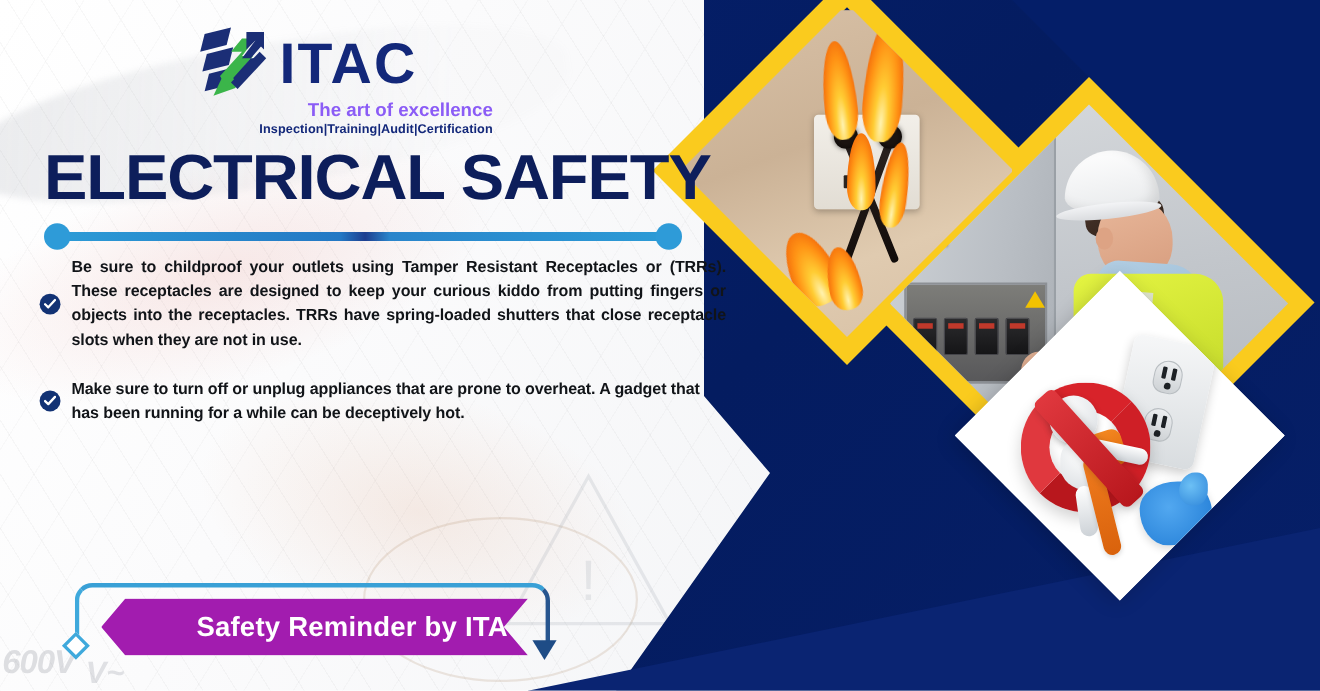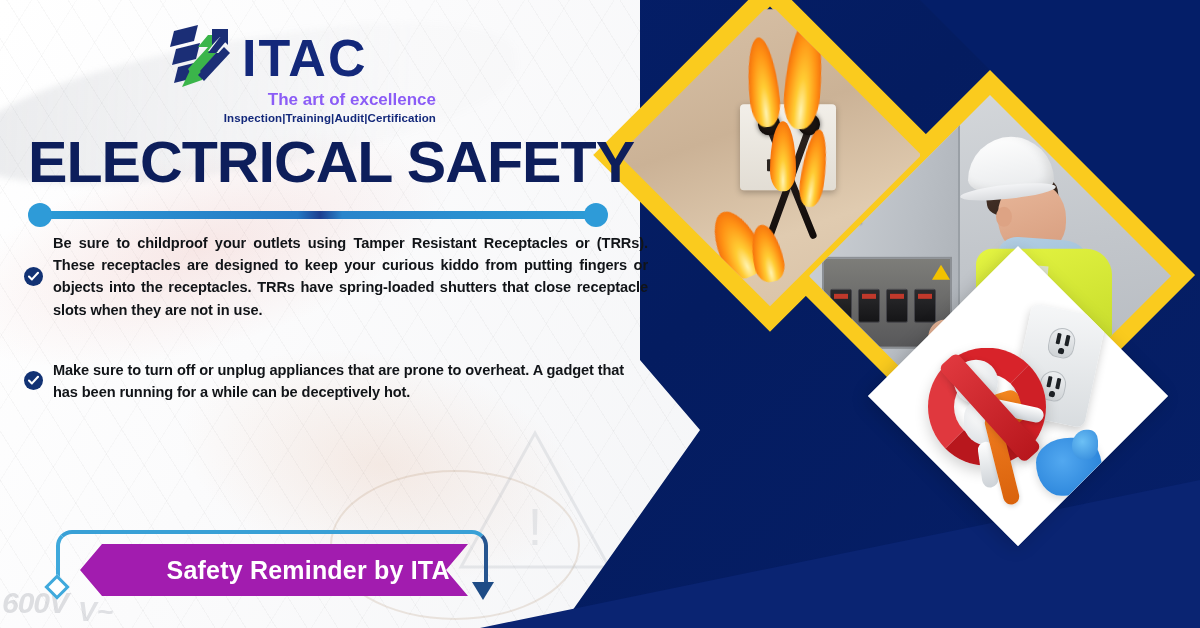--- a/index.html
+++ b/index.html
@@ -325,21 +325,21 @@
     border-radius:55% 35% 60% 40% / 45% 55% 40% 60%;
     box-shadow:0 3px 8px rgba(0,0,0,.15);
   }
   .splash2 {
     position:absolute; left:204px; top:178px; width:26px; height:30px;
     background:radial-gradient(circle at 40% 40%, #6cc0f5, #2f86da);
     border-radius:60% 40% 50% 50%;
   }
 
   
-  .content { position:absolute; left:0; top:0; width:680px; height:628px; }
+  .content { position:absolute; left:12px; top:0; width:680px; height:628px; }
 
   .logo-wrap {
     position:absolute; left:168px; top:22px; width:270px; height:110px;
   }
   .logo-row { position:relative; height:72px; display:flex; align-items:center; }
   .logo-mark { position:relative; width:72px; height:70px; margin-right:2px; }
   .logo-text {
     font-size:52px; font-weight:bold; color:#13287A;
     letter-spacing:2px; line-height:1;
     font-family:"Liberation Sans", sans-serif;
@@ -565,21 +565,21 @@
 
     <div class="divider-wrap">
       <div class="divider-line"></div>
       <div class="divider-dot left"></div>
       <div class="divider-dot right"></div>
     </div>
 
     <div class="bullets">
 
 
-      <div class="bullet center" style="margin-bottom:38px;">
+      <div class="bullet center" style="margin-bottom:22px;">
         <div class="chk">
           <svg width="11" height="11" viewBox="0 0 11 11">
               <path d="M1 5.6 L3.9 8.4 L10 1.8" fill="none" stroke="#ffffff" stroke-width="2.1" stroke-linecap="round" stroke-linejoin="round"></path>
             </svg>
         </div>
         <p>Be sure to childproof your outlets using Tamper Resistant Receptacles or (TRRs). These receptacles are designed to keep your curious kiddo from putting fingers or objects into the receptacles. TRRs have spring-loaded shutters that close receptacle slots when they are not in use.</p>
       </div>
 
 
       <div class="bullet nojust center">

